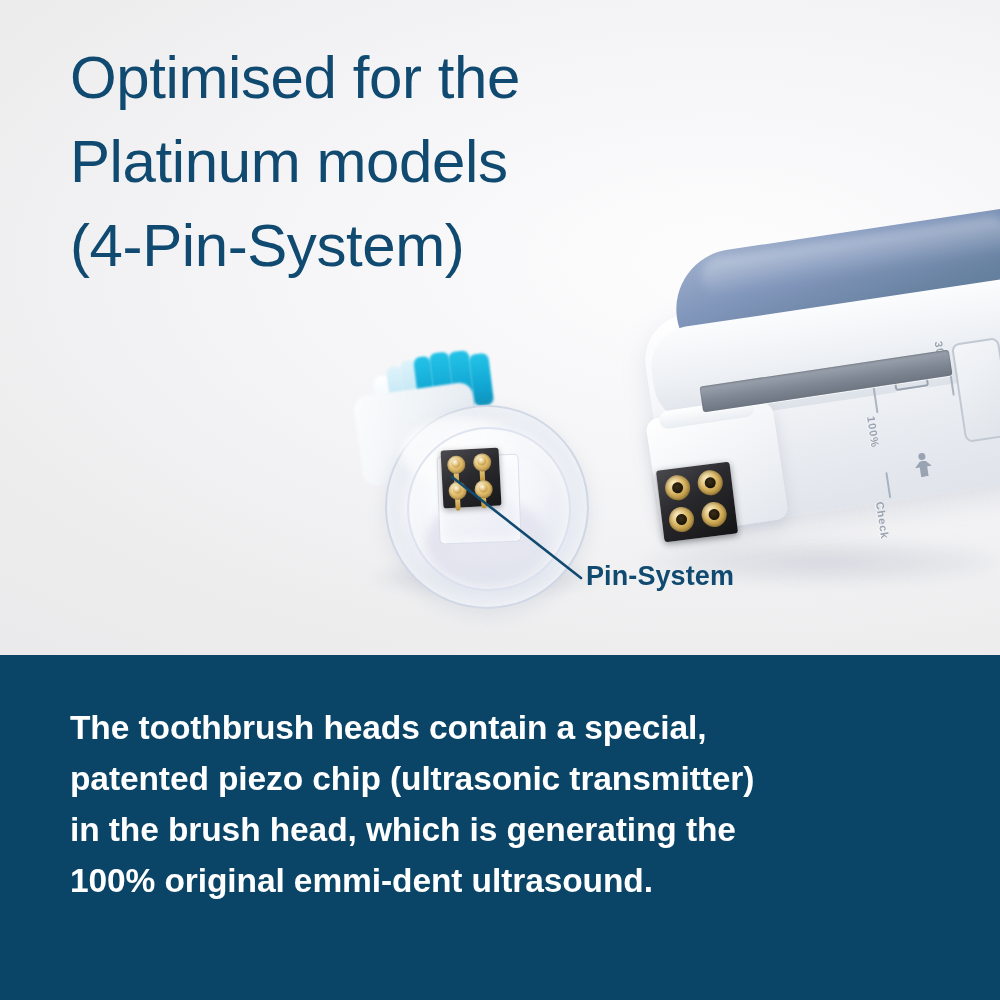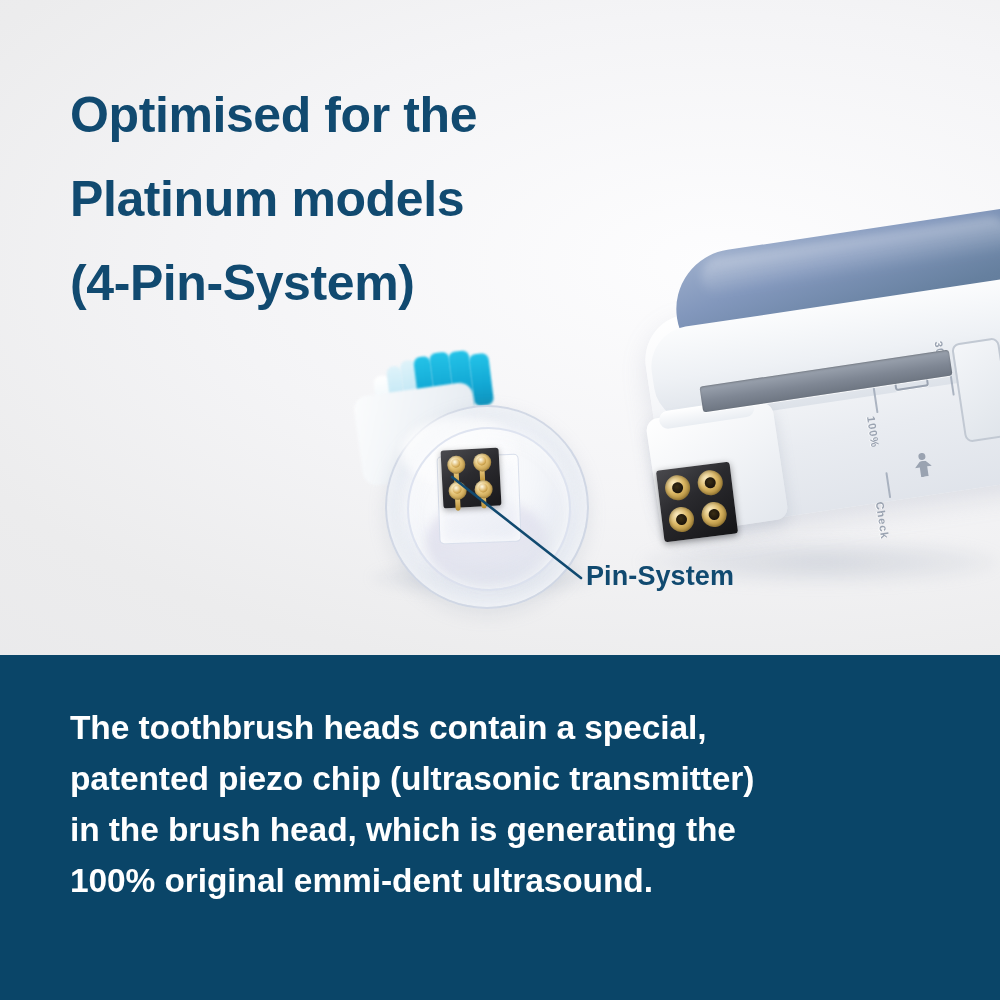--- a/index.html
+++ b/index.html
@@ -16,24 +16,23 @@
     position:absolute;left:0;top:0;width:1000px;height:655px;
     background:
       radial-gradient(120% 90% at 72% 40%, #fdfdfe 0%, #f4f4f6 42%, #ececed 72%, #e9e9eb 100%);
     overflow:hidden;
   }
 
   
   .headline{
     position:absolute;left:70px;top:36px;width:660px;
     color:#114a70;
-    font-size:50px;line-height:84px;font-weight:bold;
+    font-size:60px;line-height:84px;font-weight:normal;
     letter-spacing:-0.4px;
     white-space:pre-line;
-    margin-top:37px;
   }
 
   
   .brushhead{position:absolute;left:330px;top:345px;width:300px;height:250px;}
 
   
   .bristles{
     position:absolute;left:45px;top:8px;width:125px;height:72px;
     transform:rotate(-7deg);
   }

